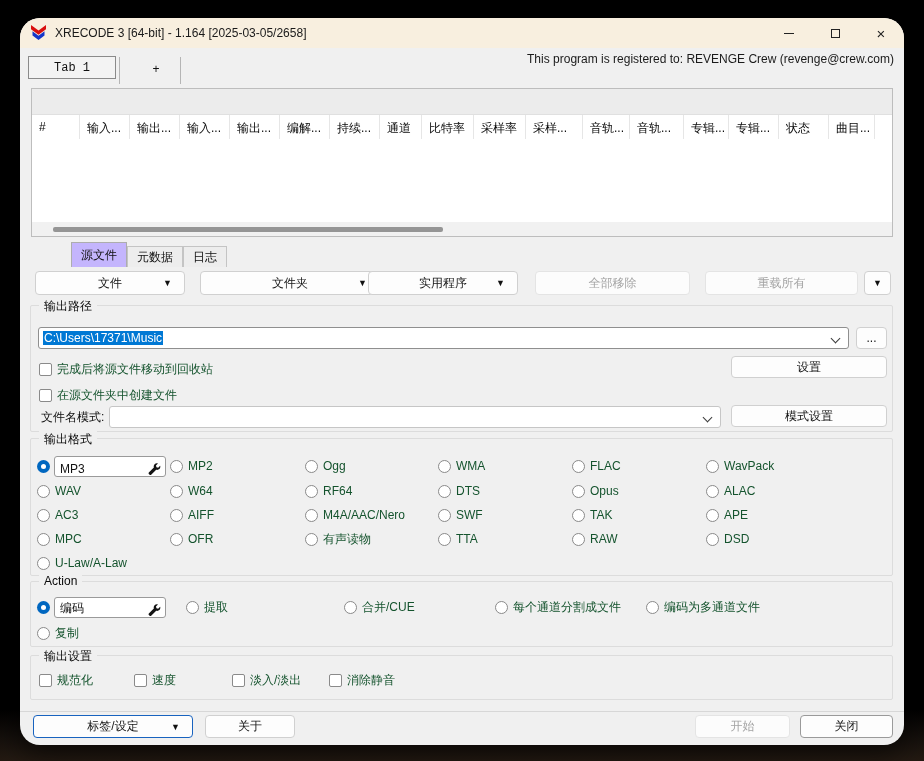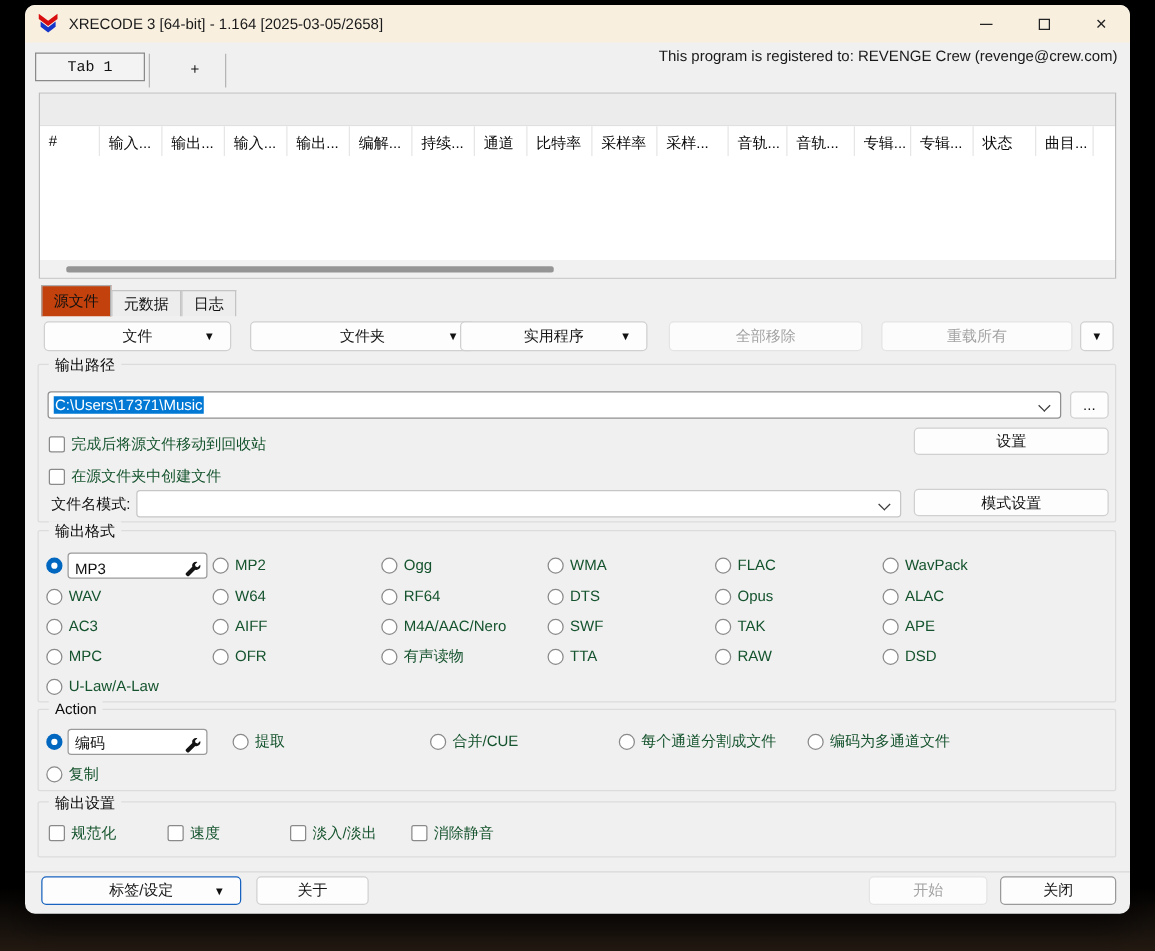--- a/index.html
+++ b/index.html
@@ -6,22 +6,22 @@
   html,body { width:924px; height:761px; }
   body {
     font-family:"Liberation Sans","DejaVu Sans",sans-serif;
     background:#000;
     position:relative;
     overflow:hidden;
   }
   .desktop { position:absolute; inset:0; background:linear-gradient(180deg,#000 93%,#15100c 97%,#241a12 100%); }
 
   .window {
-    position:absolute; left:20px; top:4px; width:884px; height:727px;
-    background:#f0f0f0; border-radius:8px; overflow:hidden;
+    position:absolute; left:20px; top:18px; width:884px; height:727px;
+    background:#f0f0f0; border-radius:20px; overflow:hidden;
     box-shadow:0 8px 28px rgba(0,0,0,.6);
     font-size:12px; color:#111;
   }
 
   
   .titlebar { position:absolute; left:0; top:0; right:0; height:30px;
     background:#f8efdf; display:flex; align-items:center; padding-left:10px; }
   .app-icon { width:17px; height:16px; margin-right:8px; display:inline-flex; }
   .title-text { font-size:12px; color:#1a1a1a; }
   .win-controls { position:absolute; right:0; top:0; height:30px; display:flex; }
@@ -45,21 +45,21 @@
   .th { flex:none; border-right:1px solid #e6e6e6; padding:5px 0 0 7px; font-size:12px; color:#0a0a0a;
         white-space:nowrap; overflow:hidden; }
   .tbody { flex:1; background:#fff; }
   .hscroll { height:14px; background:#f1f1f1; position:relative; }
   .hthumb { position:absolute; left:21px; top:5px; width:390px; height:5px; background:#959595; border-radius:2px; }
 
   
   .viewtabs { position:absolute; left:13px; top:224px; height:25px; display:flex; align-items:flex-end; }
   .vtab { padding:0 9px; display:flex; align-items:center; justify-content:center; font-size:12px;
           border:1px solid #c4c4c4; border-bottom:none; height:21px; background:#ededed; }
-  .vtab.active { height:25px; background:#c2410c; border-color:#adadad; }
+  .vtab.active { height:25px; background:#c4b5fd; border-color:#adadad;margin-left:38px; }
 
   
   .btn { background:#fdfdfd; border:1px solid #d0d0d0; border-radius:4px; color:#151515;
          display:flex; align-items:center; justify-content:center; font-size:12px; position:absolute; height:24px; }
   .btn.disabled { color:#a3a3a3; border-color:#e4e4e4; background:#fcfcfc; }
   .btn .arrow { position:absolute; right:12px; font-size:9px; color:#111; top:50%; transform:translateY(-50%); }
   .btn.small-drop .arrow { right:8px; }
   .btn.blue-border { border:1.5px solid #1863bf; }
   .toolbar-anchor { position:absolute; left:13px; top:253px; right:13px; height:24px; }
 

